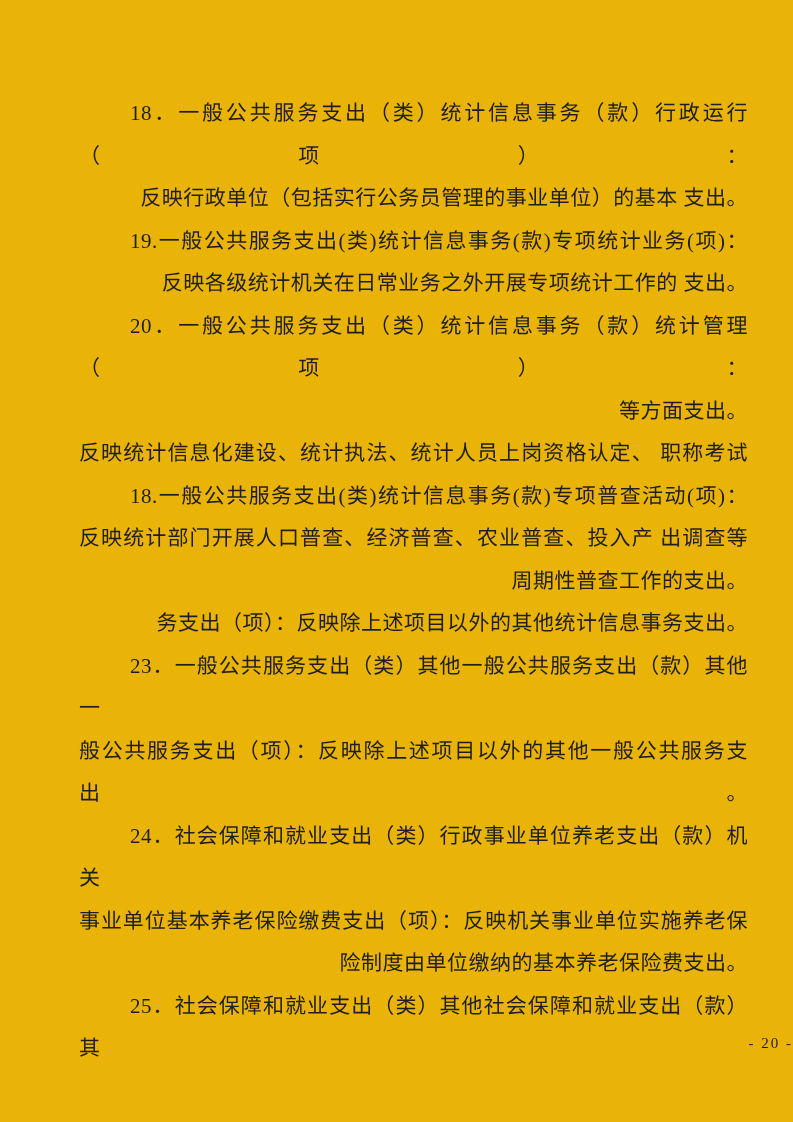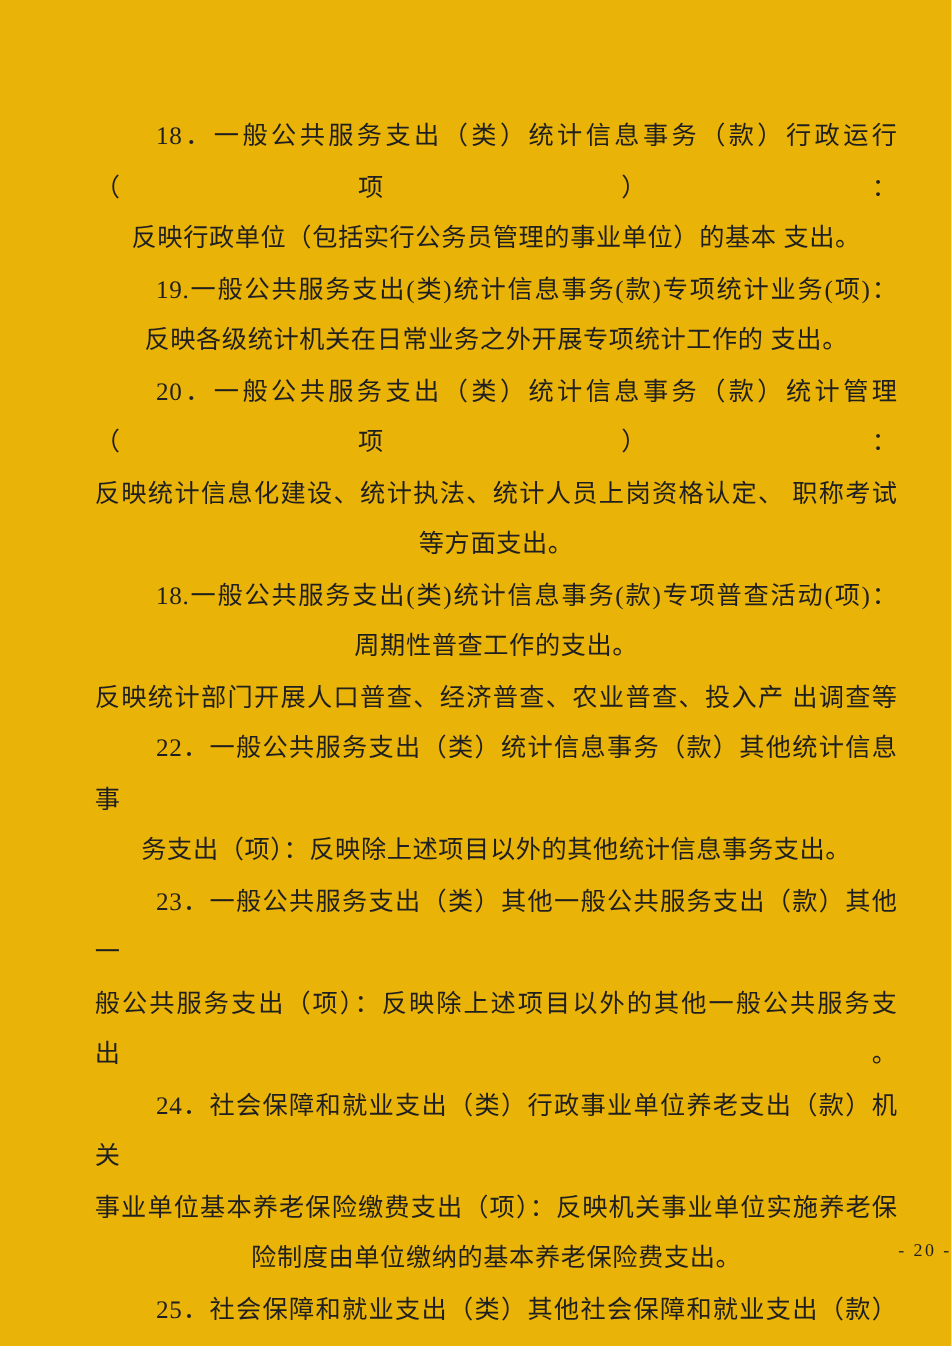--- a/index.html
+++ b/index.html
@@ -24,21 +24,21 @@
     font-size: 21px;
     line-height: 42.5px;
   }
   .para {
     margin: 0;
     padding: 0;
   }
   .ln {
     display: block;
     white-space: pre-wrap;
-    text-align: center;
+    text-align: right;
     letter-spacing: 0.5px;
   }
   
   .jst {
     text-align: justify;
     text-align-last: justify;
     -moz-text-align-last: justify;
   }
   
   .ind {
@@ -66,32 +66,31 @@
       <span class="ln">反映行政单位（包括实行公务员管理的事业单位）的基本 支出。</span>
     </p>
 
     <p class="para">
       <span class="ln ind jst">19.一般公共服务支出(类)统计信息事务(款)专项统计业务(项)：</span>
       <span class="ln">反映各级统计机关在日常业务之外开展专项统计工作的 支出。</span>
     </p>
 
     <p class="para">
       <span class="ln ind jst">20．一般公共服务支出（类）统计信息事务（款）统计管理（项）：</span>
+      <span class="ln">等方面支出。</span>
       <span class="ln jst">反映统计信息化建设、统计执法、统计人员上岗资格认定、 职称考试</span>
-      <span class="ln">等方面支出。</span>
     </p>
 
     <p class="para">
       <span class="ln ind jst">18.一般公共服务支出(类)统计信息事务(款)专项普查活动(项)：</span>
+      <span class="ln jst">反映统计部门开展人口普查、经济普查、农业普查、投入产 出调查等</span>
       <span class="ln">周期性普查工作的支出。</span>
-      <span class="ln jst">反映统计部门开展人口普查、经济普查、农业普查、投入产 出调查等</span>
     </p>
 
     <p class="para">
-      <span class="ln ind jst">22．一般公共服务支出（类）统计信息事务（款）其他统计信息事</span>
       <span class="ln">务支出（项）：反映除上述项目以外的其他统计信息事务支出。</span>
     </p>
 
     <p class="para">
       <span class="ln ind jst">23．一般公共服务支出（类）其他一般公共服务支出（款）其他一</span>
       <span class="ln jst">般公共服务支出（项）：反映除上述项目以外的其他一般公共服务支出。</span>
     </p>
 
     <p class="para">
       <span class="ln ind jst">24．社会保障和就业支出（类）行政事业单位养老支出（款）机关</span>

